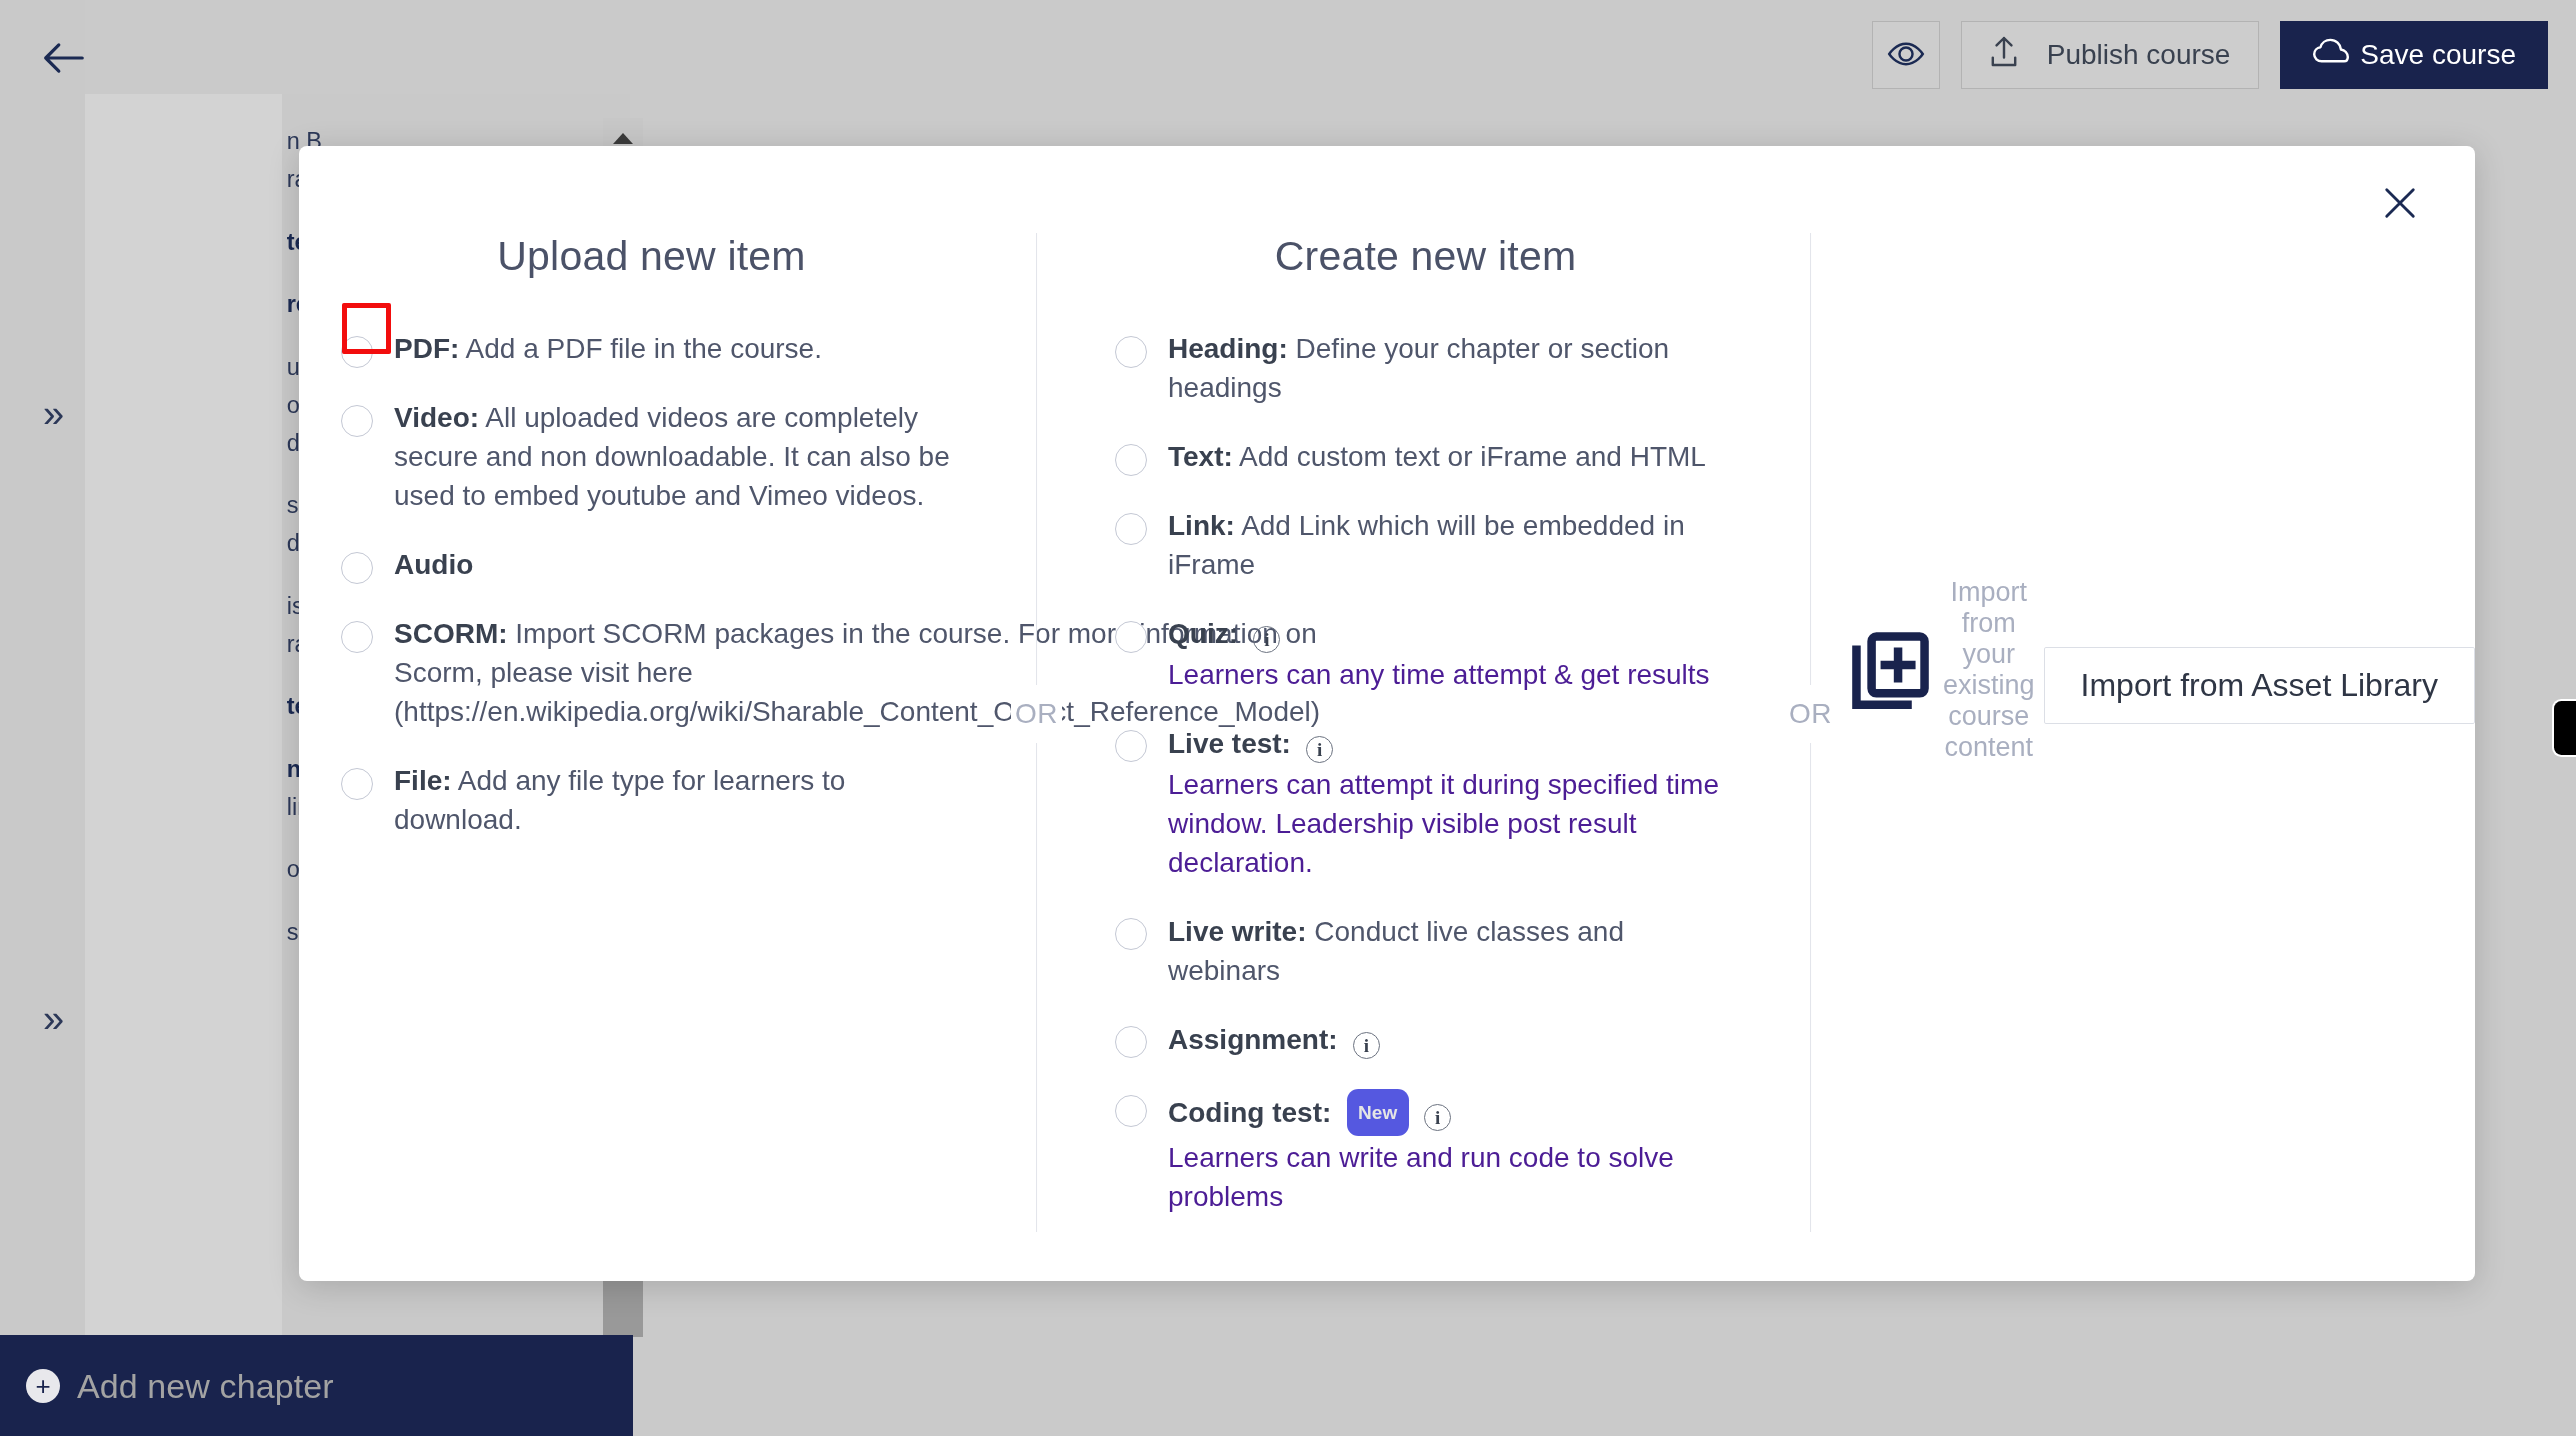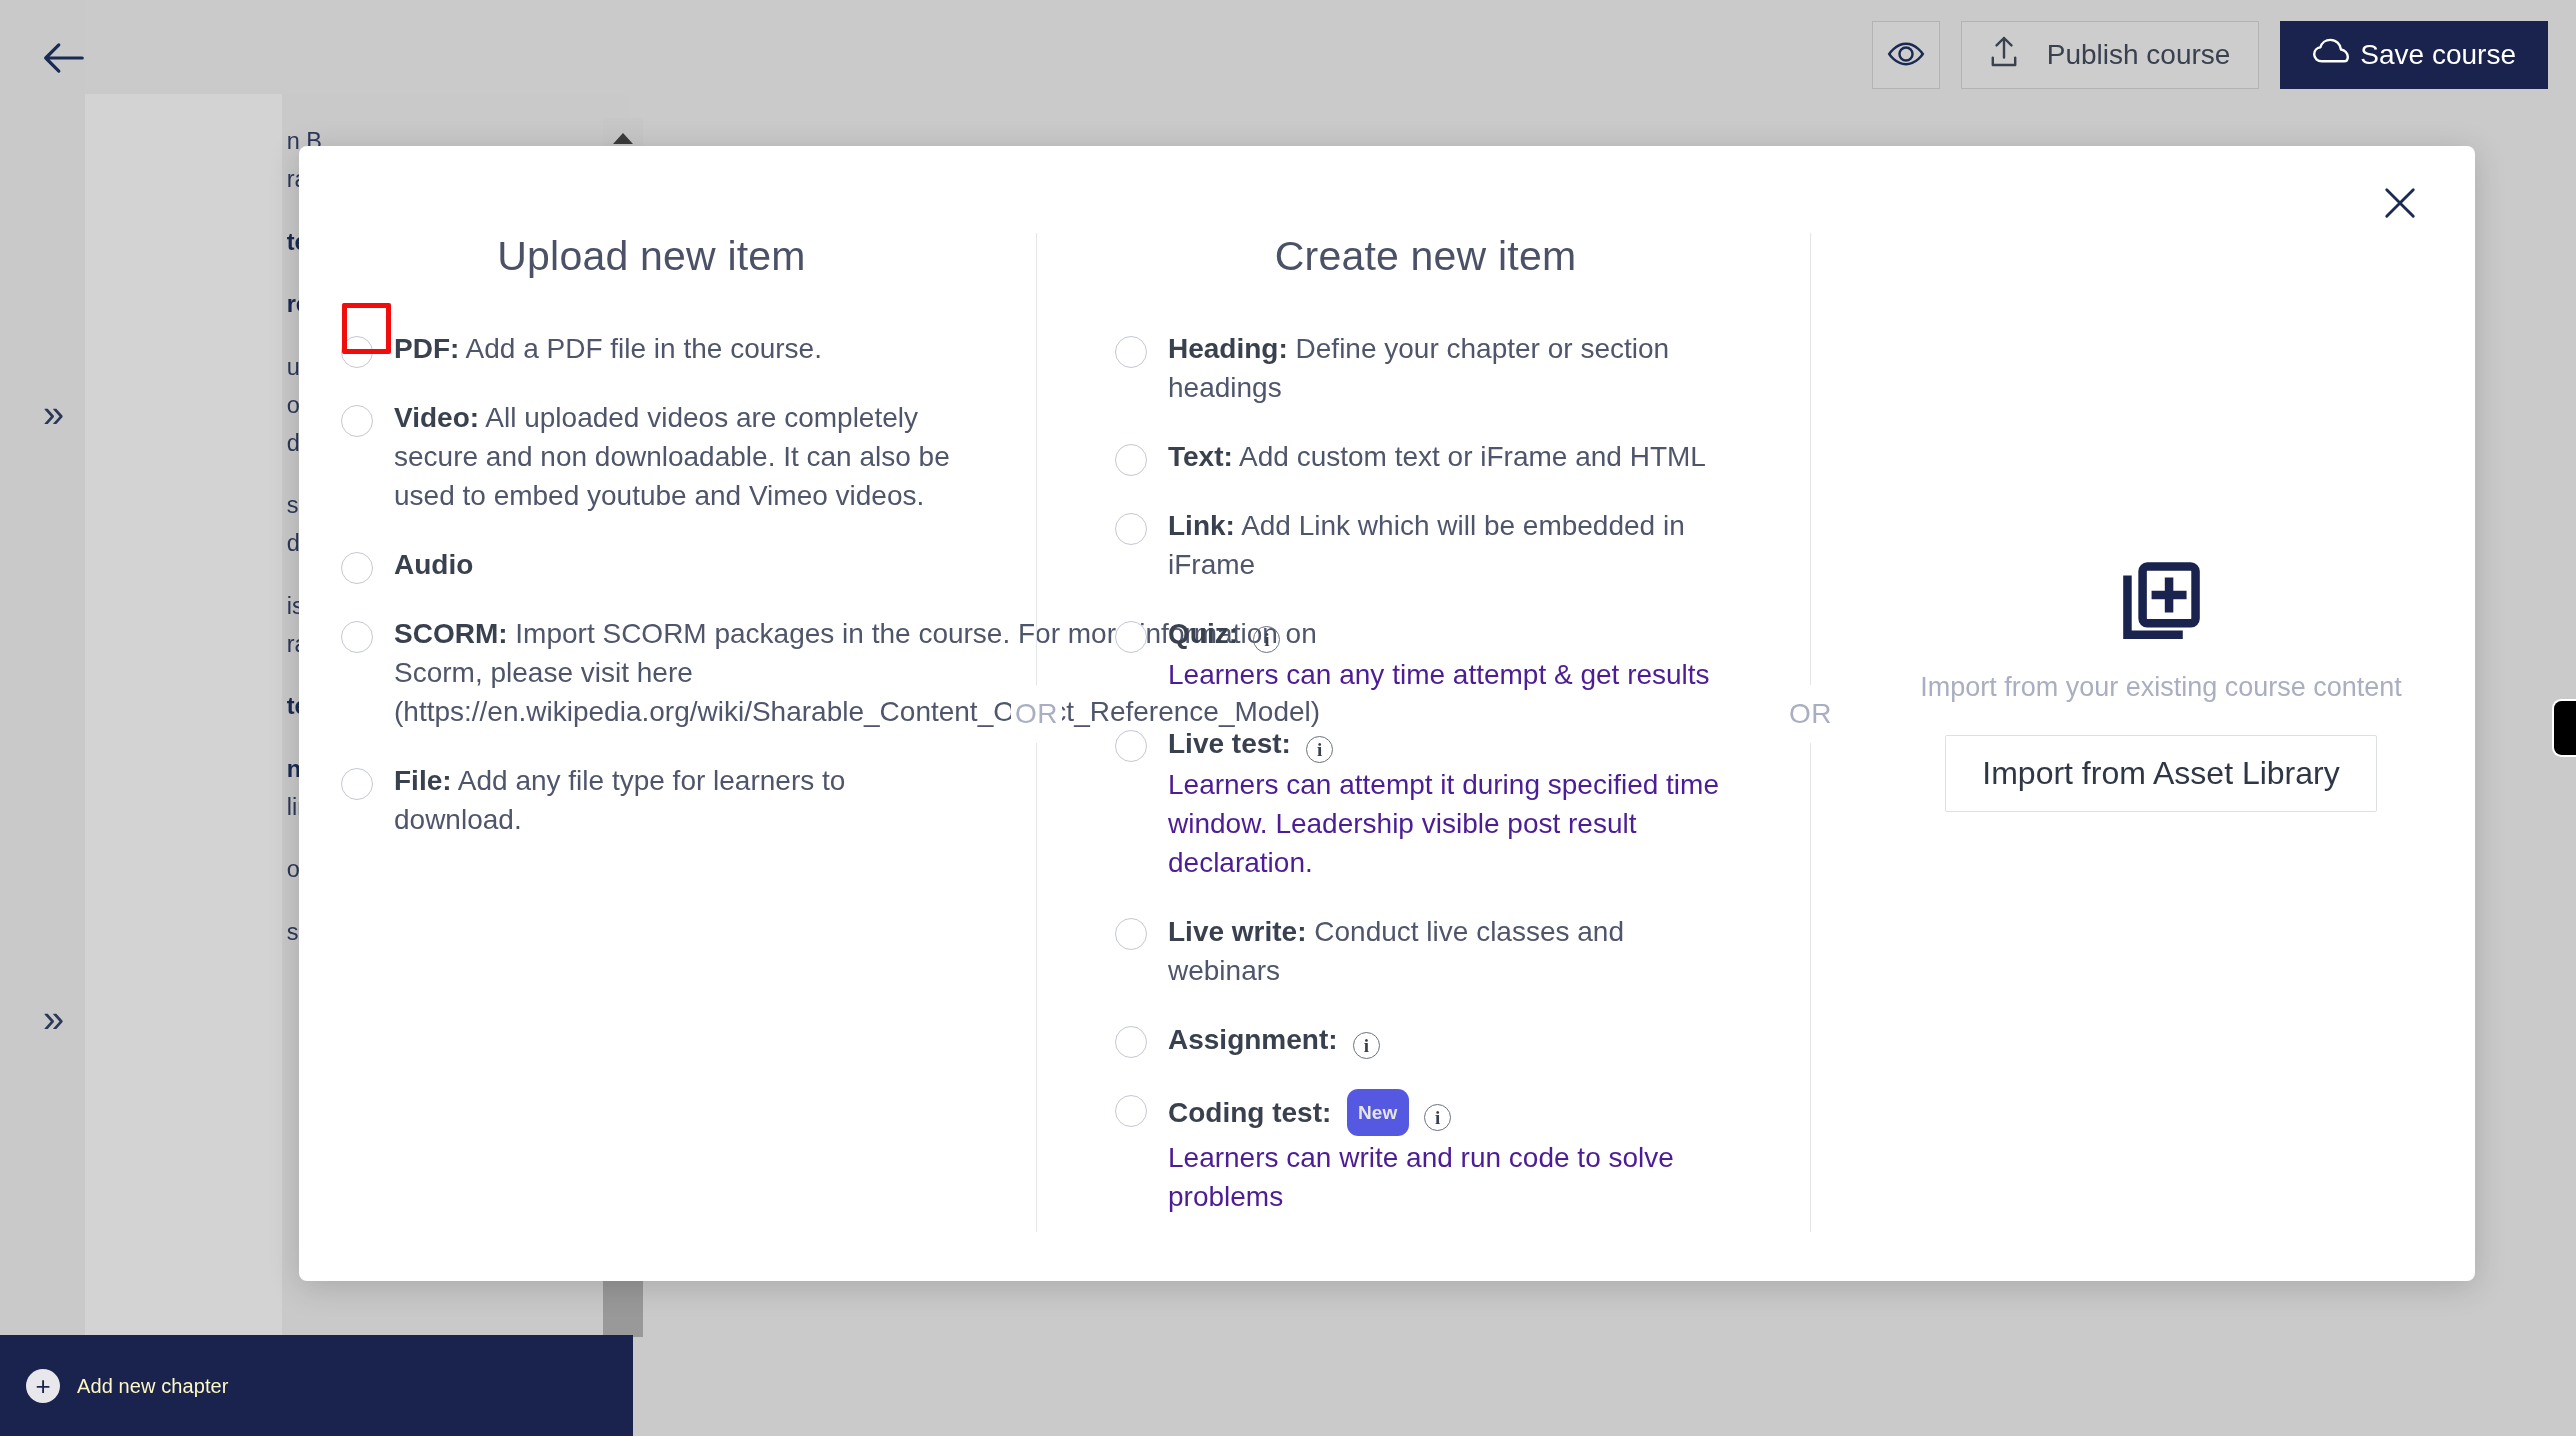--- a/index.html
+++ b/index.html
@@ -124,22 +124,22 @@
     border-radius: 50%;
     background: #e8e8ec;
     color: #19234d;
     display: flex; align-items: center; justify-content: center;
     font-size: 26px; line-height: 1;
     font-weight: 500;
     margin-right: 17px;
     flex: none;
   }
   .add-chapter-label {
-    color: #fef9c3;
-    font-size: 20px;
+    color: #a3a3a3;
+    font-size: 34px;
     letter-spacing: 0.1px;
   }
 
   
   .toolbar {
     position: absolute;
     right: 28px; top: 21px;
     display: flex;
     align-items: stretch;
     gap: 0;
@@ -252,23 +252,22 @@
   
   .col-create {
     width: 701px;
     padding: 87px 38px 0 42px;
     flex: none;
   }
   
   .col-import {
     flex: 1;
     display: flex;
-    flex-direction: column;
+    flex-direction: row;
     align-items: center;
-    justify-content: center;
     padding-bottom: 56px;
   }
 
   .col-title {
     text-align: center;
     font-size: 41px;
     color: #4b5268;
     font-weight: 400;
     margin-bottom: 49px;
     letter-spacing: 0.2px;

